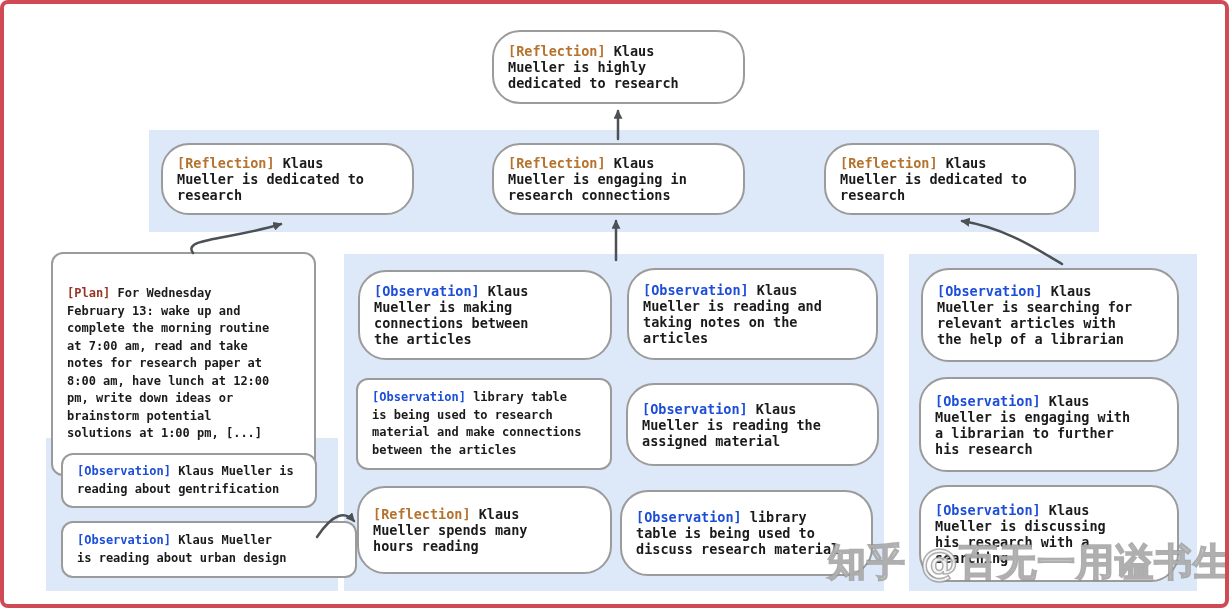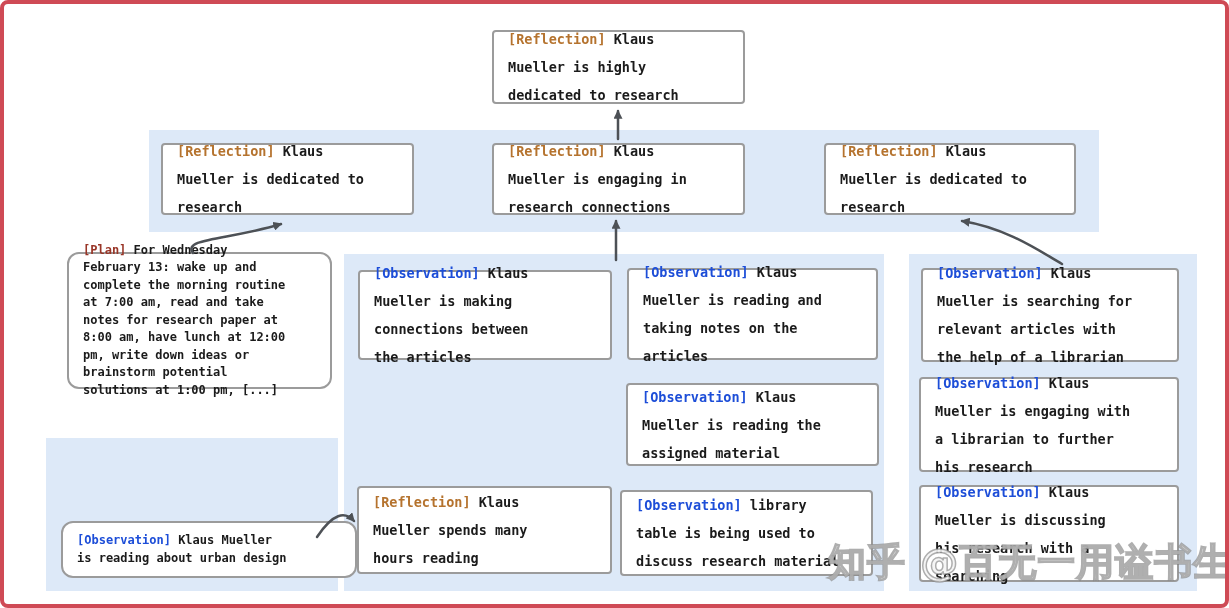--- a/index.html
+++ b/index.html
@@ -4,23 +4,23 @@
 <style>
   html,body{margin:0;padding:0;background:#ffffff;}
   #canvas{
     position:relative;width:1229px;height:608px;box-sizing:border-box;
     border:4px solid #cf4a55;border-radius:8px;background:#ffffff;overflow:hidden;
     font-family:"DejaVu Sans Mono","Liberation Mono",monospace;
   }
   .band{position:absolute;background:#dde9f8;}
   .node{
     position:absolute;box-sizing:border-box;background:#ffffff;
-    border:2.5px solid #9b9b9b;border-radius:4px;
+    border:2.5px solid #9b9b9b;border-radius:28px;
     display:flex;align-items:center;padding:6px 14px;z-index:2;
-    color:#1b1b1b;font-weight:bold;font-size:13.5px;line-height:28px;
+    color:#1b1b1b;font-weight:bold;font-size:13.5px;line-height:16px;
   }
   .node .txt{white-space:pre-wrap;}
   .node.small{font-size:12px;line-height:17.5px;border-width:2px;border-radius:12px;}
   .tag.reflection{color:#b5732e;}
   .tag.observation{color:#1d4ed8;}
   .tag.plan{color:#993527;}
   #arrows{position:absolute;left:0;top:0;z-index:5;pointer-events:none;}
   #watermark{
     position:absolute;left:824px;top:533px;z-index:9;white-space:nowrap;
     font-family:"DejaVu Sans",sans-serif;font-weight:bold;font-size:38px;letter-spacing:1px;
@@ -66,42 +66,52 @@
     <div class="txt"><span class="tag reflection">[Reflection]</span><span> Klaus
 Mueller is engaging in
 research connections</span></div>
   </div>
   <div class="node" style="left:820px;top:139px;width:252px;height:72px">
     <div class="txt"><span class="tag reflection">[Reflection]</span><span> Klaus
 Mueller is dedicated to
 research</span></div>
   </div>
 
-  <div class="node small" style="left:63px;top:248px;width:265px;height:137px">
+  <div class="node small" style="left:47px;top:248px;width:265px;height:224px">
     <div class="txt"><span class="tag plan">[Plan]</span><span> For Wednesday
 February 13: wake up and
 complete the morning routine
 at 7:00 am, read and take
 notes for research paper at
 8:00 am, have lunch at 12:00
 pm, write down ideas or
 brainstorm potential
 solutions at 1:00 pm, [...]</span></div>
   </div>
 
+  <div class="node small" style="left:57px;top:449px;width:256px;height:55px">
+    <div class="txt"><span class="tag observation">[Observation]</span><span> Klaus Mueller is
+reading about gentrification</span></div>
+  </div>
   <div class="node small" style="left:57px;top:517px;width:296px;height:57px">
     <div class="txt"><span class="tag observation">[Observation]</span><span> Klaus Mueller
 is reading about urban design</span></div>
   </div>
 
   <div class="node" style="left:354px;top:266px;width:254px;height:90px">
     <div class="txt"><span class="tag observation">[Observation]</span><span> Klaus
 Mueller is making
 connections between
 the articles</span></div>
+  </div>
+  <div class="node small" style="left:352px;top:374px;width:256px;height:92px">
+    <div class="txt"><span class="tag observation">[Observation]</span><span> library table
+is being used to research
+material and make connections
+between the articles</span></div>
   </div>
   <div class="node" style="left:353px;top:482px;width:255px;height:88px">
     <div class="txt"><span class="tag reflection">[Reflection]</span><span> Klaus
 Mueller spends many
 hours reading</span></div>
   </div>
 
   <div class="node" style="left:623px;top:264px;width:251px;height:92px">
     <div class="txt"><span class="tag observation">[Observation]</span><span> Klaus
 Mueller is reading and

